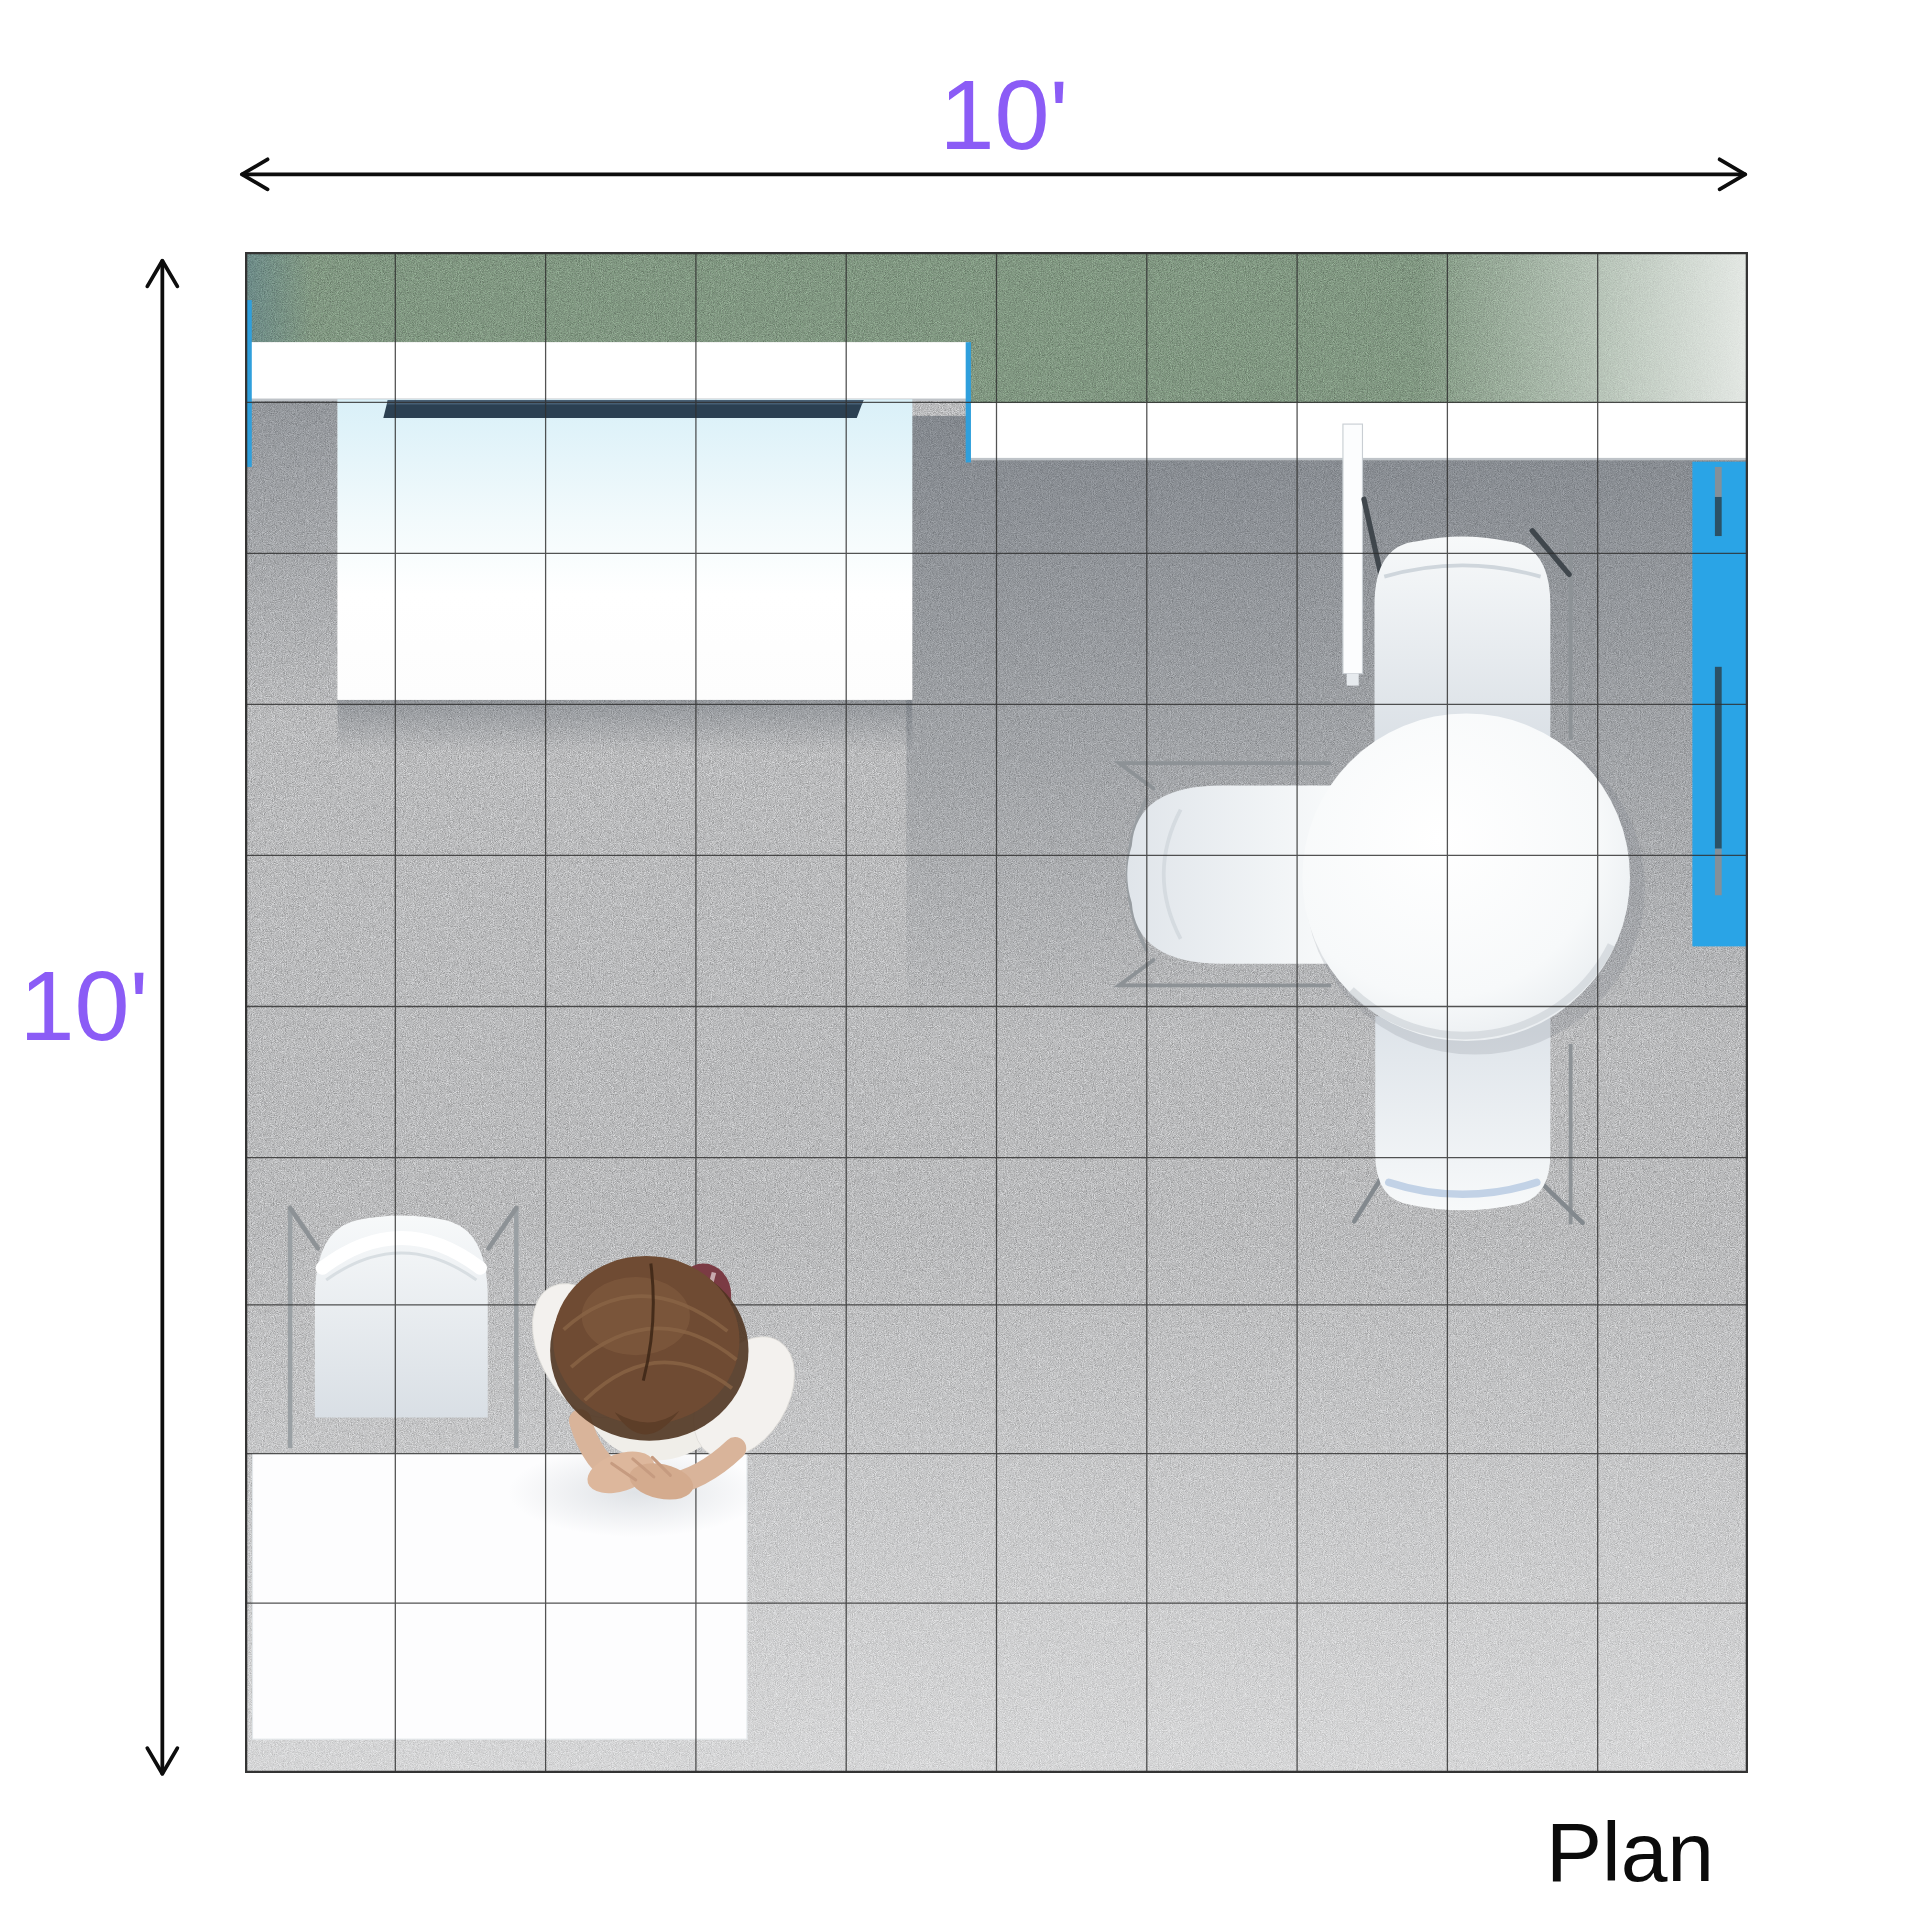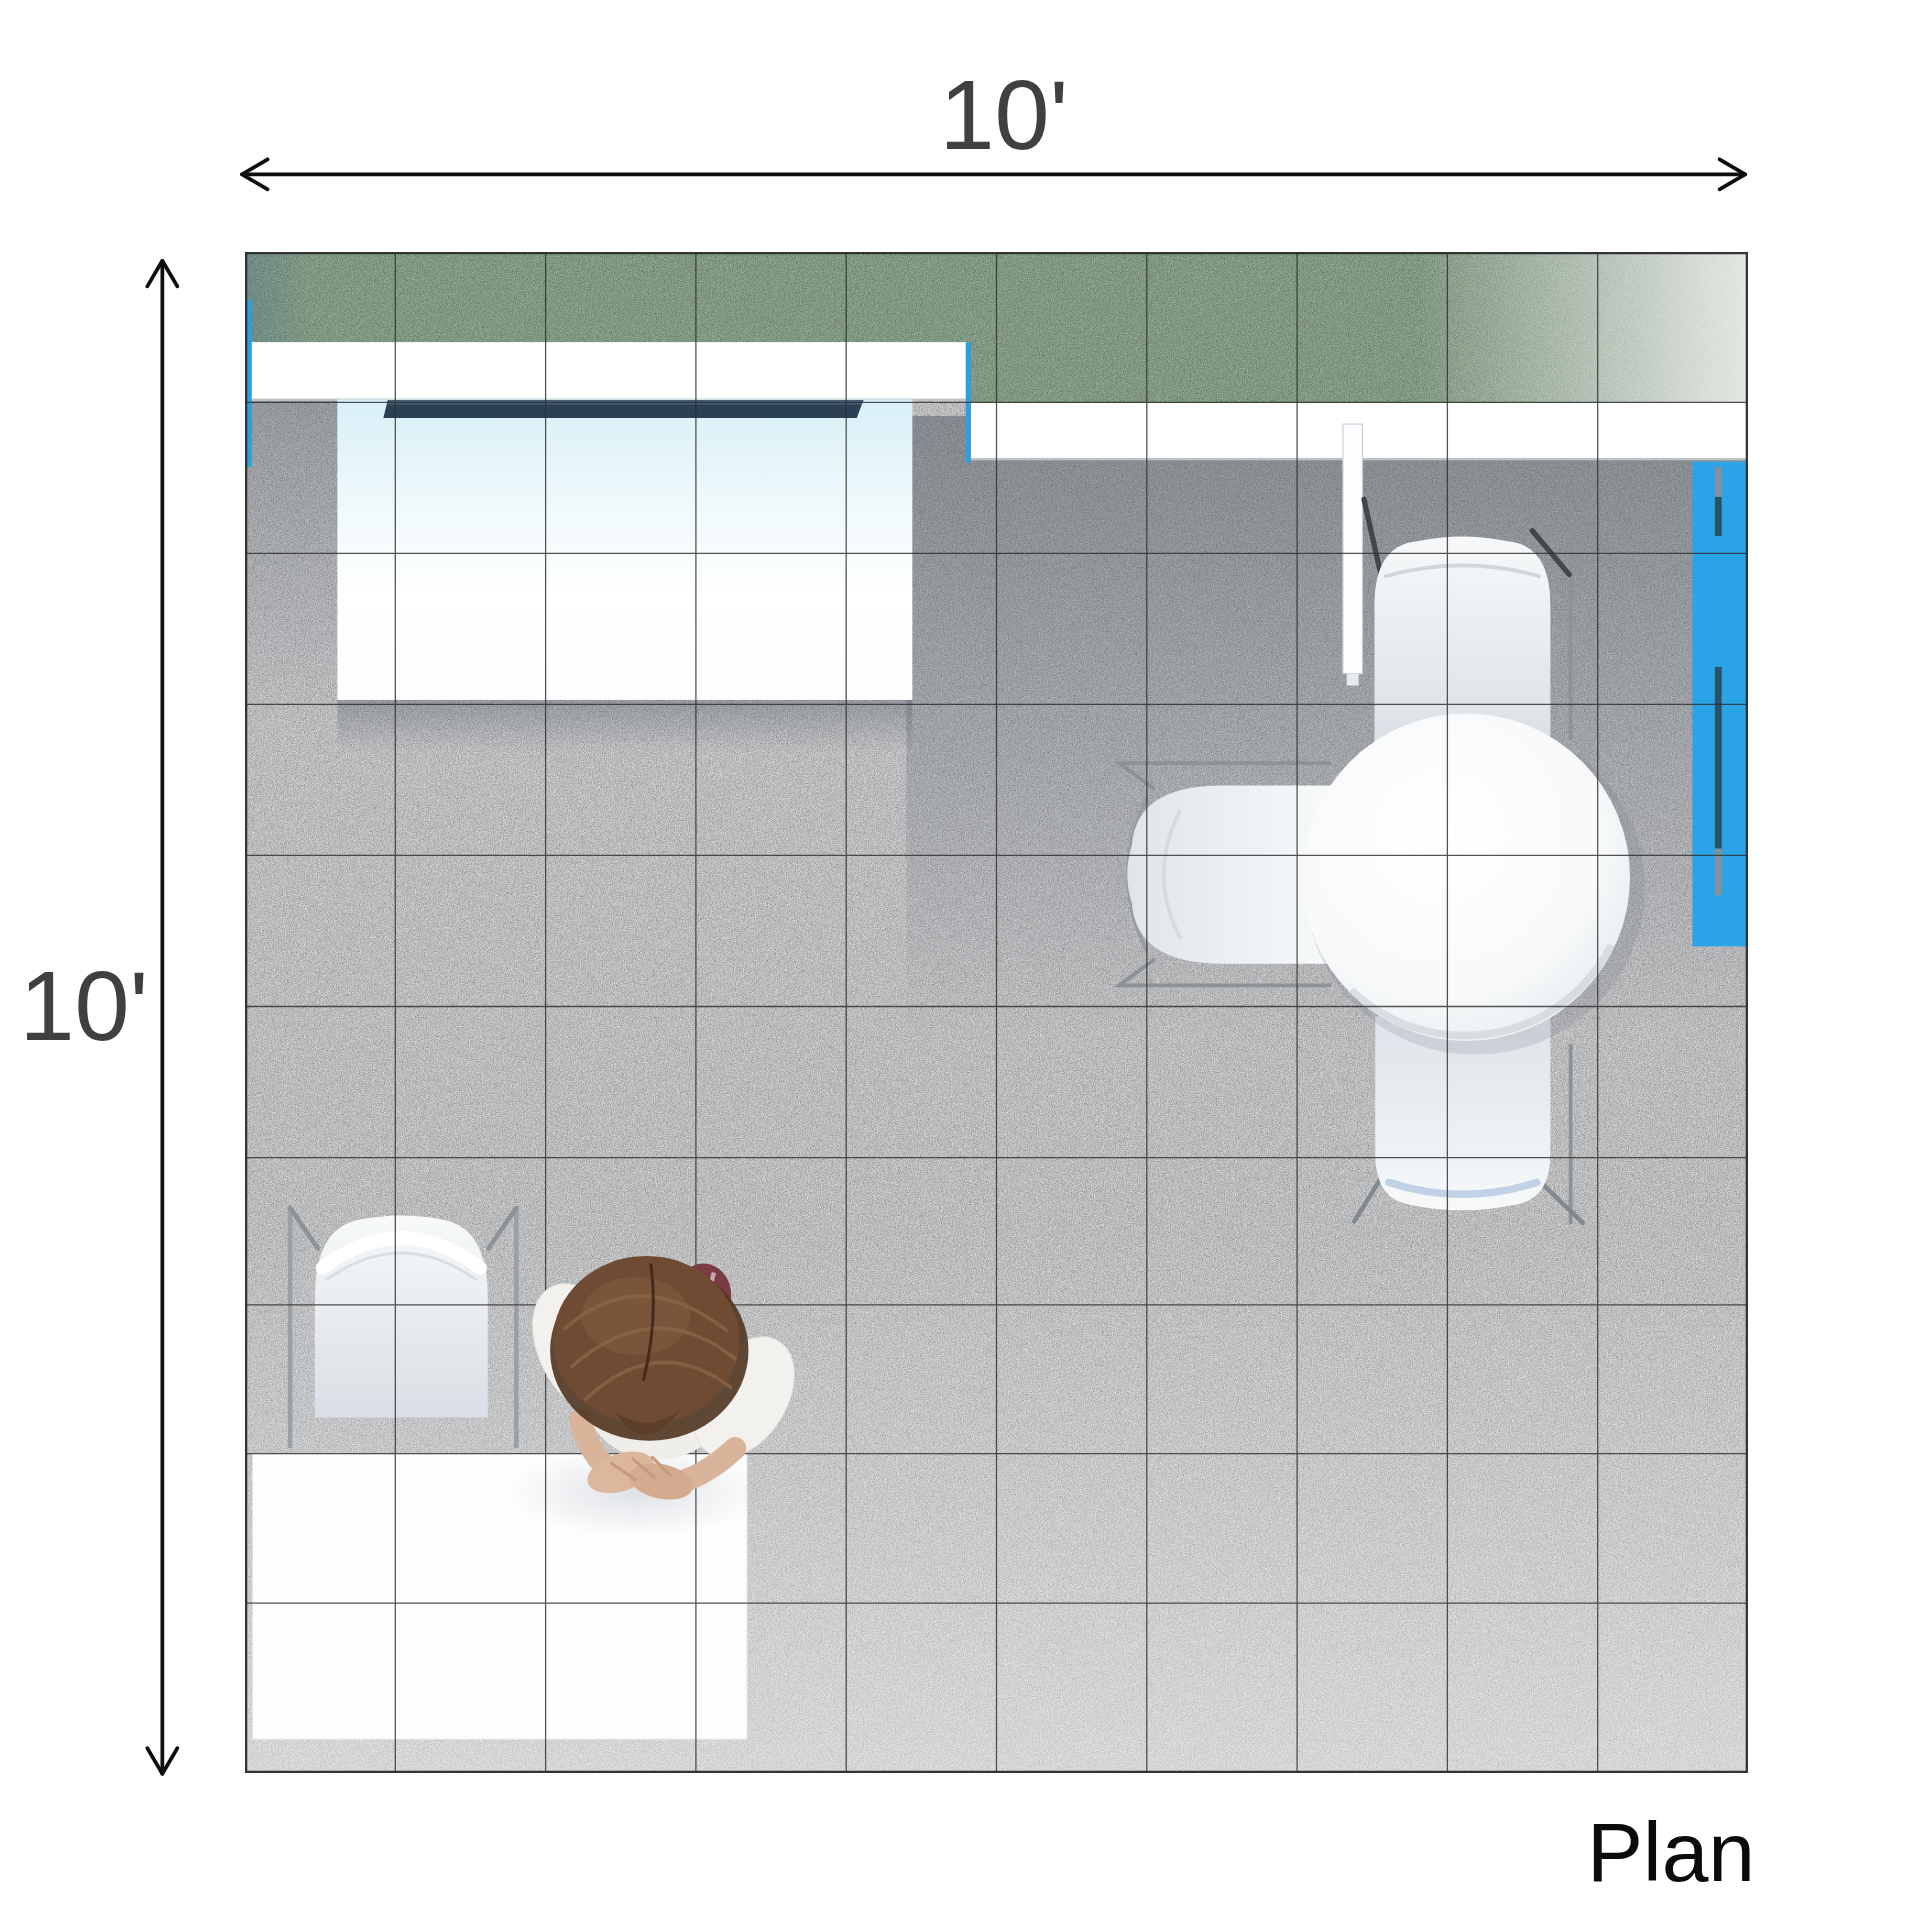--- a/index.html
+++ b/index.html
@@ -1,24 +1,24 @@
 <!DOCTYPE html>
 <html style="font-size:12px"><head>
 <meta charset="utf-8">
 <style>
   html,body{margin:0;padding:0;background:#ffffff;}
   body{width:1924px;height:1924px;position:relative;overflow:hidden;
        font-family:"Liberation Sans","DejaVu Sans",sans-serif;}
   .sheet{position:absolute;inset:0;background:#fff;}
-  .dim-label{position:absolute;color:#404040;font-size:99px;line-height:1.0;
+  .dim-label{position:absolute;color:#8b5cf6;font-size:99px;line-height:1.0;
              transform:translateX(-50%);white-space:nowrap;}
   .dim-label.top{left:1004px;top:65px;}
   .dim-label.left{left:84px;top:956px;}
   .caption{position:absolute;color:#0b0b0b;font-size:84px;line-height:1.0;
-           transform:translateX(-50%);left:1671px;top:1810px;white-space:nowrap;}
+           transform:translateX(-50%);left:1630px;top:1810px;white-space:nowrap;}
   svg{position:absolute;display:block;}
   #dims{left:0;top:0;width:1924px;height:1924px;}
   #plan{left:245px;top:252px;width:1503px;height:1521px;}
 </style>
 </head>
 <body>
 
 <div class="sheet">
 
   <div class="dim-label top">10'</div>

